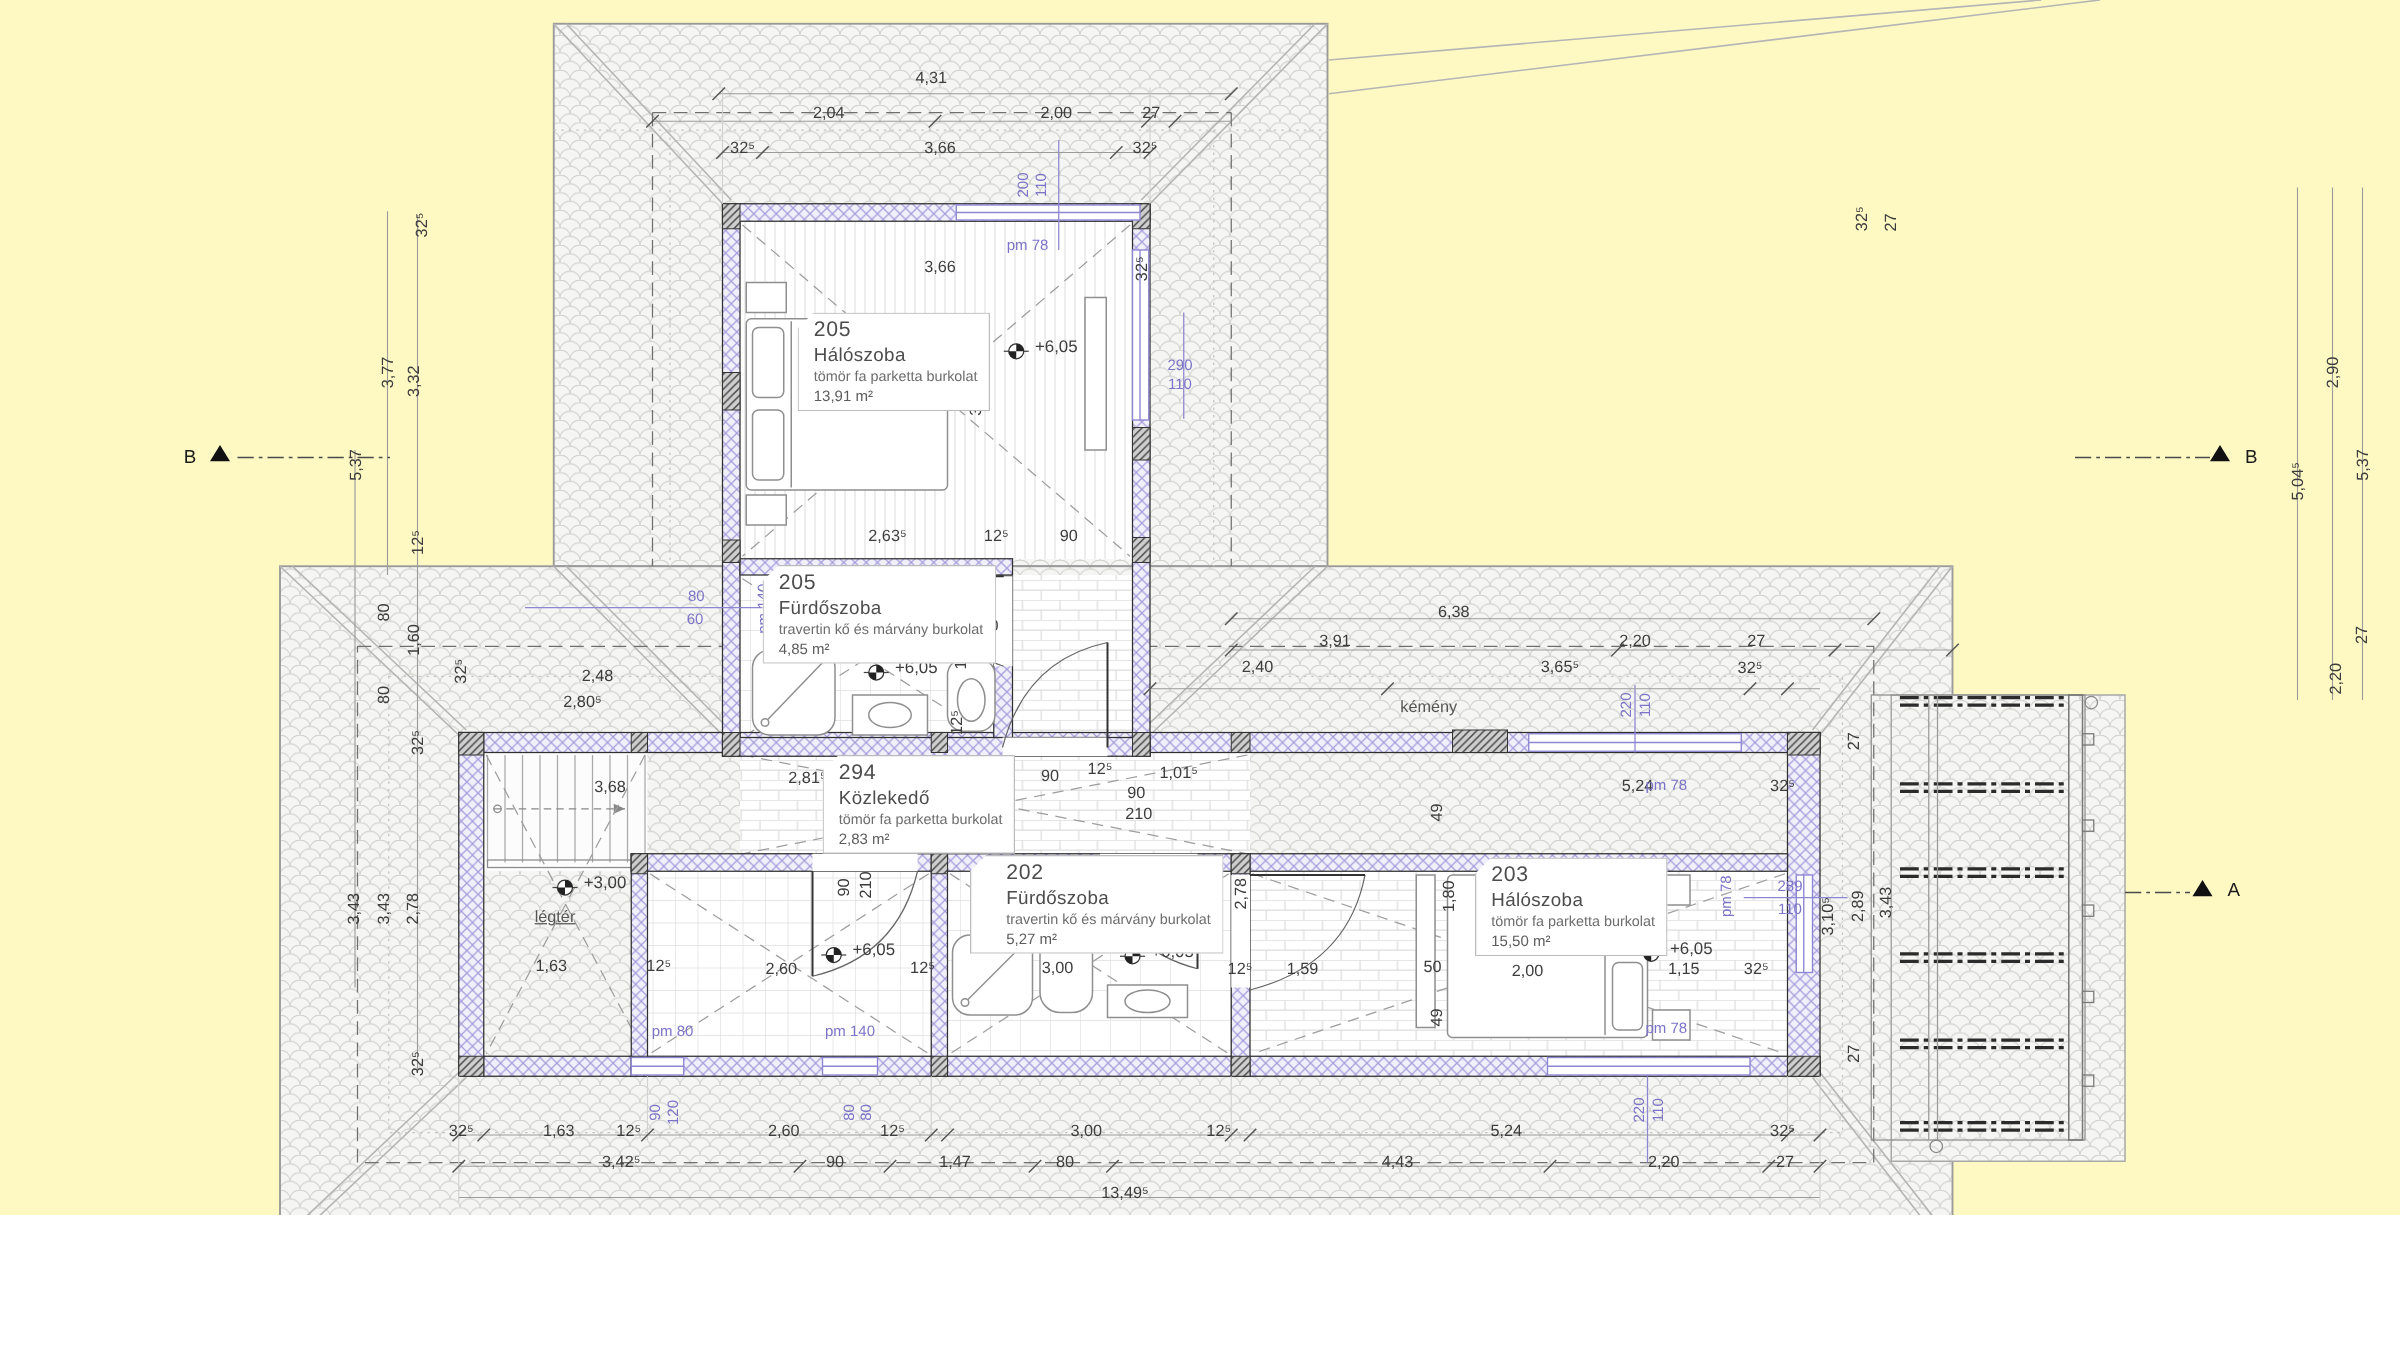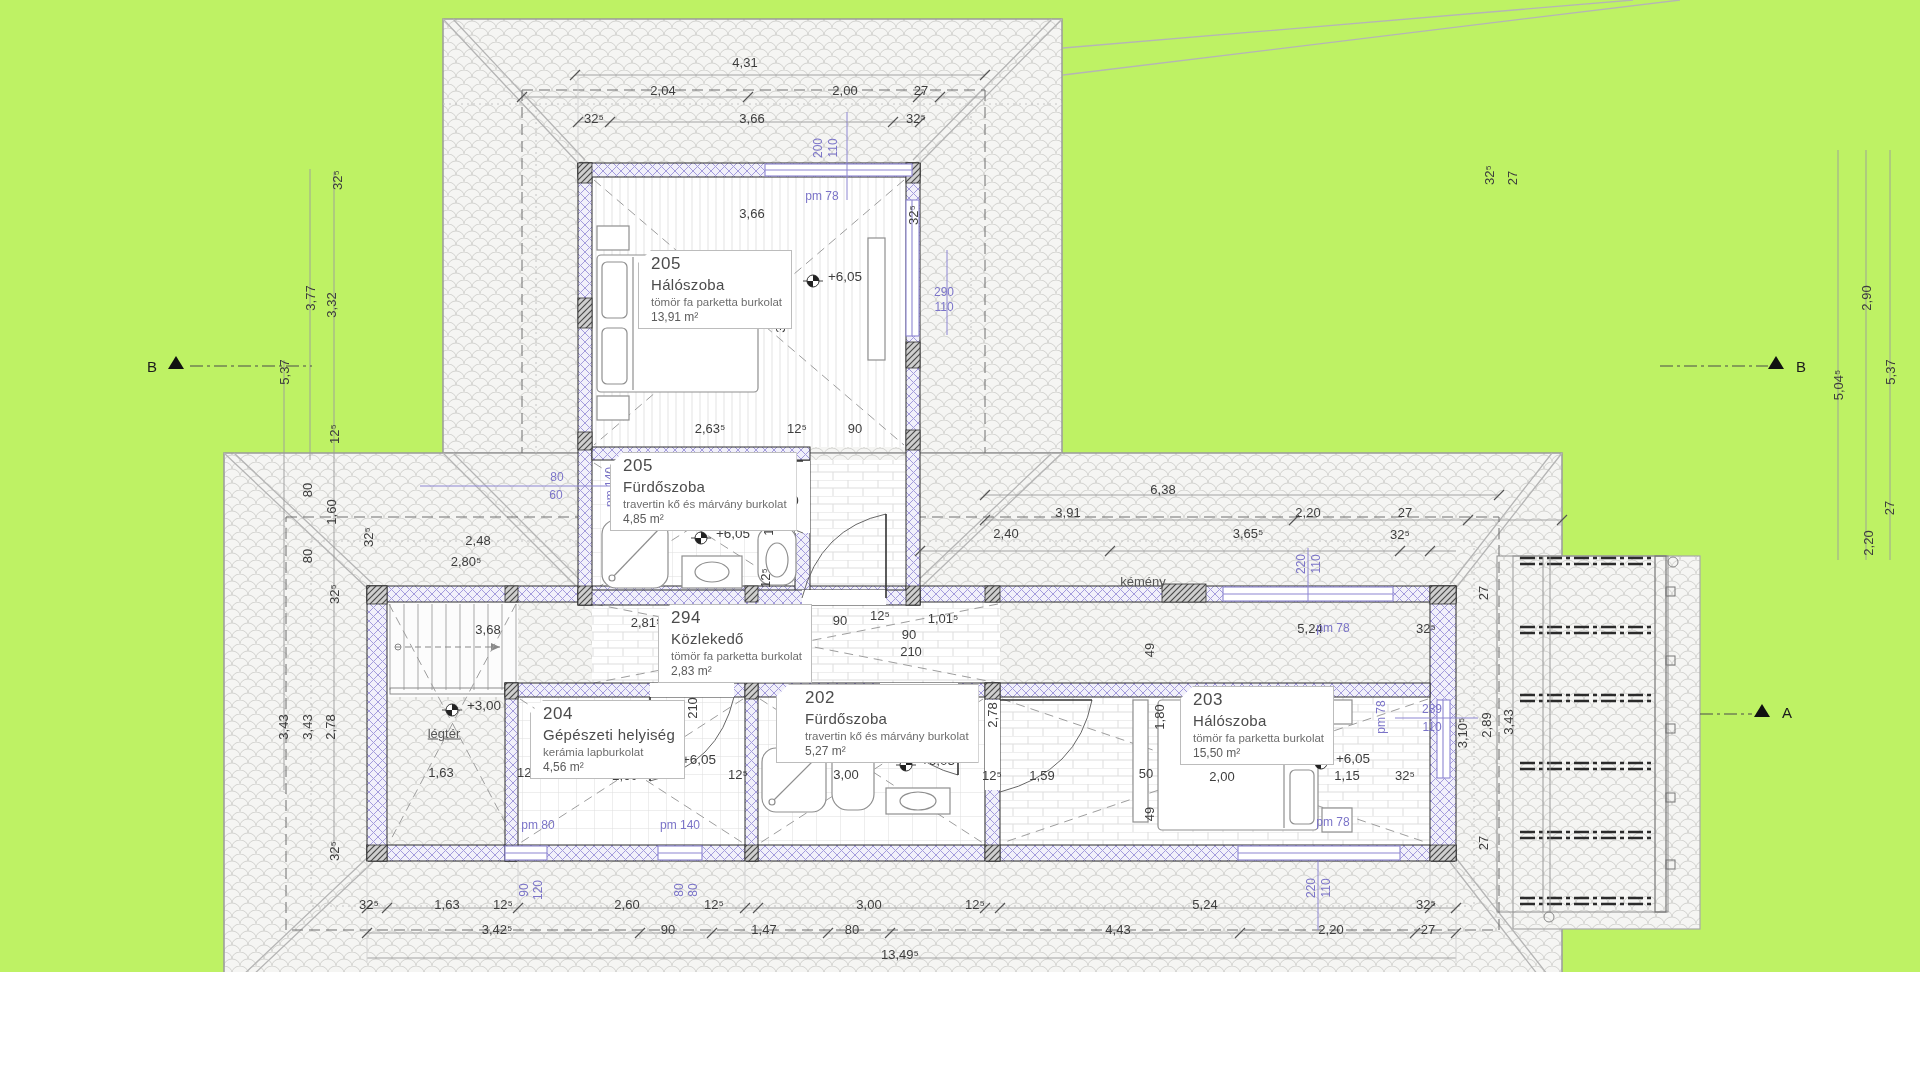--- a/index.html
+++ b/index.html
@@ -1,16 +1,16 @@
 <!DOCTYPE html>
 <html><head>
 <meta charset="utf-8">
 <style>
   html,body{margin:0;padding:0;background:#fff;}
-  #stage{position:relative;width:1920px;height:972px;background:#bef264;overflow:hidden;
+  #stage{position:relative;width:1920px;height:972px;background:#fef9c3;overflow:hidden;
          font-family:"Liberation Sans","DejaVu Sans",sans-serif;}
   #plan-svg{position:absolute;left:0;top:0;}
   #labels{position:absolute;left:0;top:0;width:1920px;height:1080px;}
   .L{position:absolute;transform:translate(-50%,-50%);font-size:13px;color:#3d3d3d;
      white-space:nowrap;line-height:1;}
   .L.r{transform:translate(-50%,-50%) rotate(-90deg);}
   .L.blue{color:#7b74c8;font-size:12px;}
   .L.lvl{font-size:13.5px;}
   .L.sec{font-size:15px;color:#1c1c1c;}
   .L.note{color:#555;font-size:13px;}
@@ -448,21 +448,21 @@
       <span class="L r blue" style="left: 1381px; top: 717px;">pm 78</span>
       <span class="L blue" style="left: 1432px; top: 709px;">289</span>
       <span class="L blue" style="left: 1432px; top: 727px;">110</span>
       <span class="L lvl" style="left: 845px; top: 277px;">+6,05</span>
       <span class="L lvl" style="left: 733px; top: 534px;">+6,05</span>
       <span class="L lvl" style="left: 484px; top: 706px;">+3,00</span>
       <span class="L lvl" style="left: 699px; top: 760px;">+6,05</span>
       <span class="L lvl" style="left: 938px; top: 761px;">+6,05</span>
       <span class="L lvl" style="left: 1353px; top: 759px;">+6,05</span>
       <span class="L note" style="left: 444px; top: 733px; text-decoration: underline;">légtér</span>
-      <span class="L note" style="left: 1143px; top: 581px; text-align: right;">kémény</span>
+      <span class="L note" style="left: 1143px; top: 565px; text-align: right;">kémény</span>
       <span class="L sec" style="left: 152px; top: 366px;">B</span>
       <span class="L sec" style="left: 1801px; top: 366px;">B</span>
       <span class="L sec" style="left: 1787px; top: 712px;">A</span>
       <span class="L r sec" style="left: 745px; top: 1069px;">C</span>
       <span class="L r sec" style="left: 1281px; top: 1069px;">D</span>
       <div class="card" style="left: 638px; top: 250px;">
         <div class="num">205</div>
         <div class="nam">Hálószoba</div>
         <div class="fin">tömör fa parketta burkolat</div>
         <div class="are">13,91 m²</div>
@@ -472,26 +472,20 @@
         <div class="nam">Fürdőszoba</div>
         <div class="fin">travertin kő és márvány burkolat</div>
         <div class="are">4,85 m²</div>
       </div>
       <div class="card" style="left: 658px; top: 604px;">
         <div class="num">294</div>
         <div class="nam">Közlekedő</div>
         <div class="fin">tömör fa parketta burkolat</div>
         <div class="are">2,83 m²</div>
       </div>
-      <div class="card" style="left: 530px; top: 700px;">
-        <div class="num">204</div>
-        <div class="nam">Gépészeti helyiség</div>
-        <div class="fin">kerámia lapburkolat</div>
-        <div class="are">4,56 m²</div>
-      </div>
       <div class="card" style="left: 776px; top: 684px; padding-left: 28px;">
         <div class="num">202</div>
         <div class="nam">Fürdőszoba</div>
         <div class="fin">travertin kő és márvány burkolat</div>
         <div class="are">5,27 m²</div>
       </div>
       <div class="card" style="left: 1180px; top: 686px;">
         <div class="num">203</div>
         <div class="nam">Hálószoba</div>
         <div class="fin">tömör fa parketta burkolat</div>

